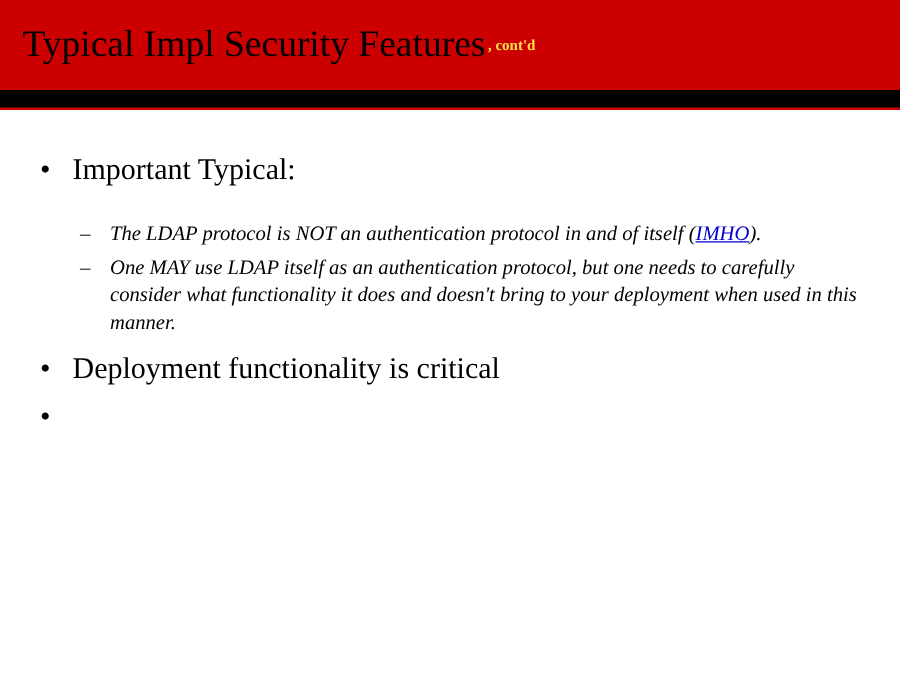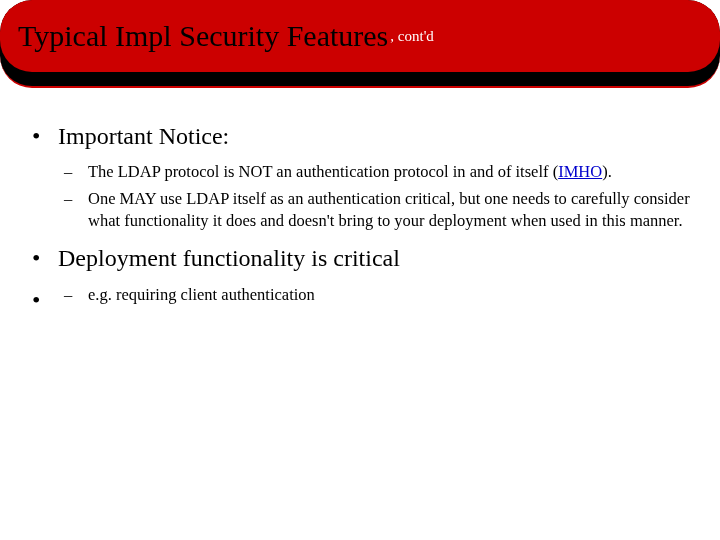--- a/index.html
+++ b/index.html
@@ -1,15 +1,15 @@
 <!DOCTYPE html>
 <html><head>
 <meta charset="utf-8">
 <style>
-  * { margin: 0; padding: 0; box-sizing: border-box; border-radius: 32px; }
+  * { margin: 0; padding: 0; box-sizing: border-box; }
   html, body { width: 720px; height: 540px; }
   body {
     background: #ffffff;
     font-family: "Times New Roman", Times, serif;
     color: #000000;
     position: relative;
   }
   .title-bar {
     width: 100%;
     height: 88px;
@@ -25,23 +25,23 @@
     display: flex;
     align-items: center;
     padding-left: 18px;
   }
   .title-text {
     font-size: 30px;
     color: #000000;
     font-weight: normal;
   }
   .title-sub {
-    font-size: 15px;
-    color: #ffffff;
-    font-weight: normal;
+    font-size: 12px;
+    color: #fde047;
+    font-weight: bold;
     margin-left: 2px;
   }
   .content {
     padding: 32px 28px 0 28px;
   }
   ul.level1 {
     list-style: none;
     padding-left: 0;
   }
   ul.level1 > li {
@@ -54,22 +54,23 @@
   ul.level1 > li::before {
     content: "•";
     position: absolute;
     left: 4px;
     top: 0;
     font-size: 24px;
   }
   ul.level2 {
     list-style: none;
     padding-left: 0;
-    margin-top: 9px;
+    margin-top: 24px;
     margin-bottom: 10px;
+    font-style: italic;
   }
   ul.level2 > li {
     position: relative;
     padding-left: 30px;
     font-size: 16.5px;
     line-height: 1.35;
     margin-bottom: 4px;
   }
   ul.level2 > li::before {
     content: "–";
@@ -89,34 +90,29 @@
 <div class="title-bar">
   <div class="title-red">
     <span class="title-text">Typical Impl Security Features</span>
       <span class="title-sub">, cont'd</span>
   </div>
 </div>
 
 <div class="content">
   <ul class="level1">
     <li>
-      <span>Important Notice:</span>
+      <span>Important Typical:</span>
       <ul class="level2">
         <li>
           <span>The LDAP protocol is NOT an authentication protocol in and of itself (</span><span class="link">IMHO</span><span>).</span>
         </li>
         <li>
-          <span>One MAY use LDAP itself as an authentication critical, but one needs to carefully consider what functionality it does and doesn't bring to your deployment when used in this manner.</span>
+          <span>One MAY use LDAP itself as an authentication protocol, but one needs to carefully consider what functionality it does and doesn't bring to your deployment when used in this manner.</span>
         </li>
       </ul>
     </li>
     <li>
       <span>Deployment functionality is critical</span>
     </li>
     <li>
-      <ul class="level2">
-        <li>
-          <span>e.g. requiring client authentication</span>
-        </li>
-      </ul>
     </li>
   </ul>
 </div>
 
 </body></html>

